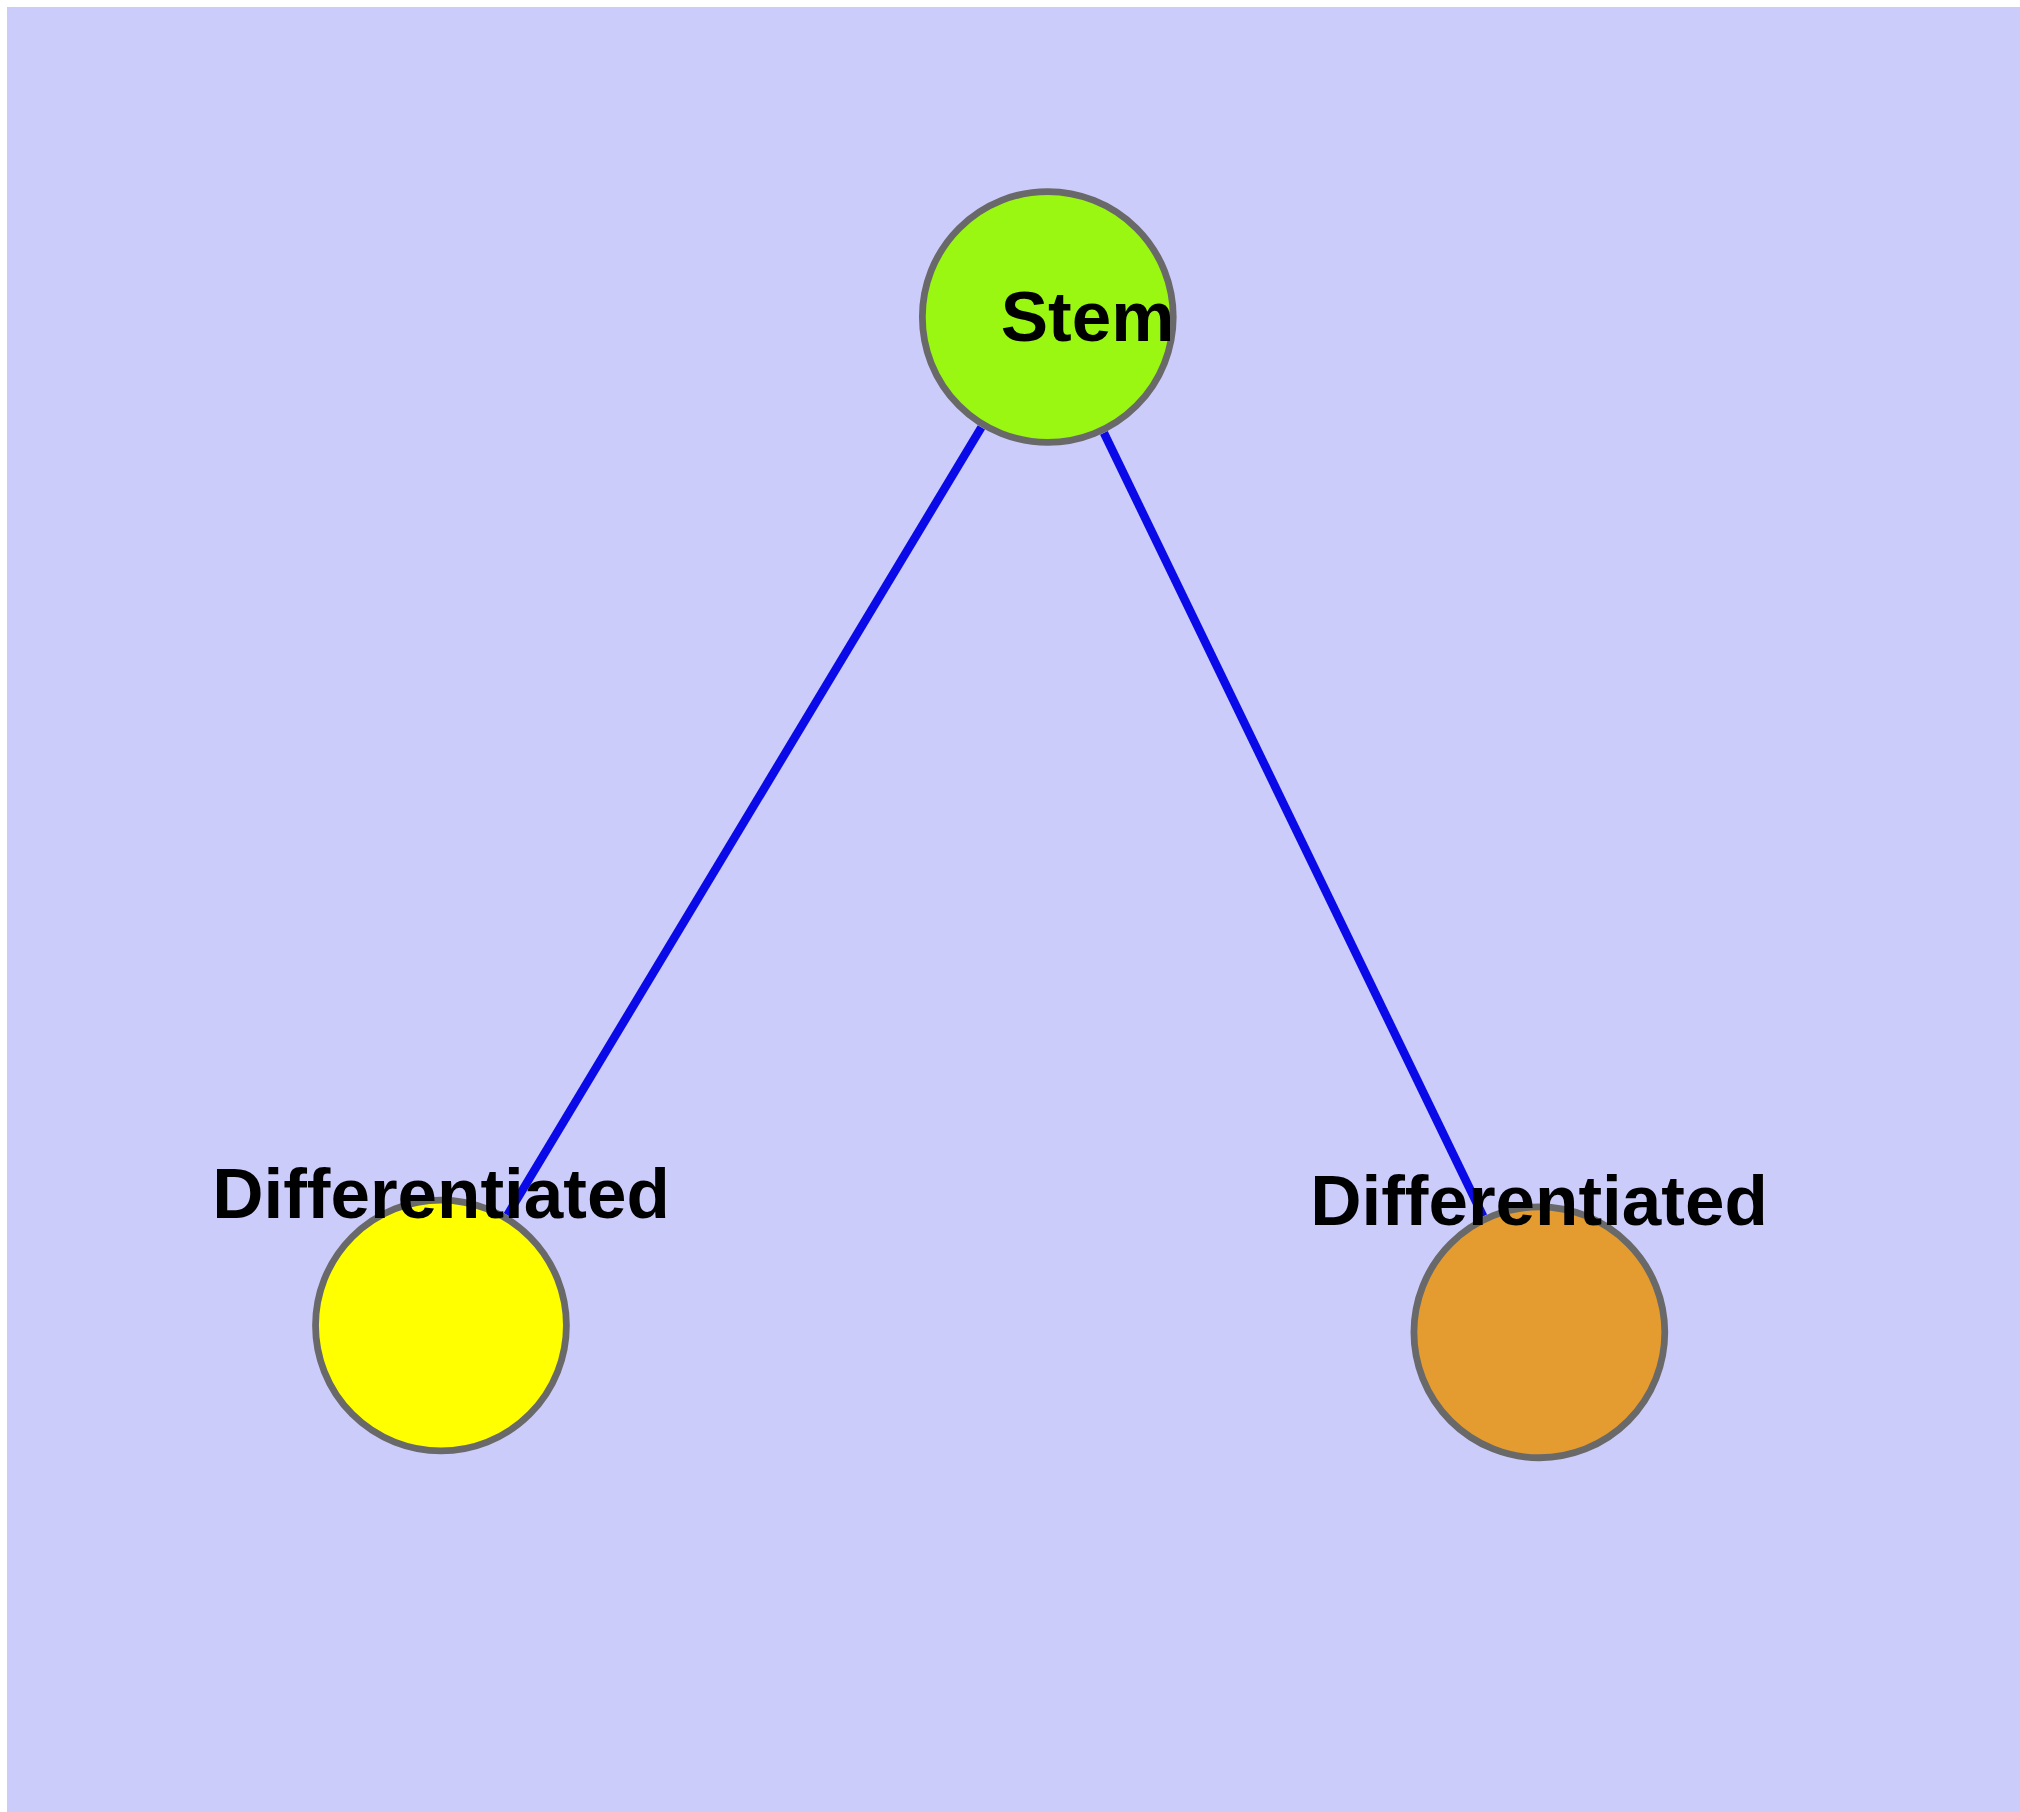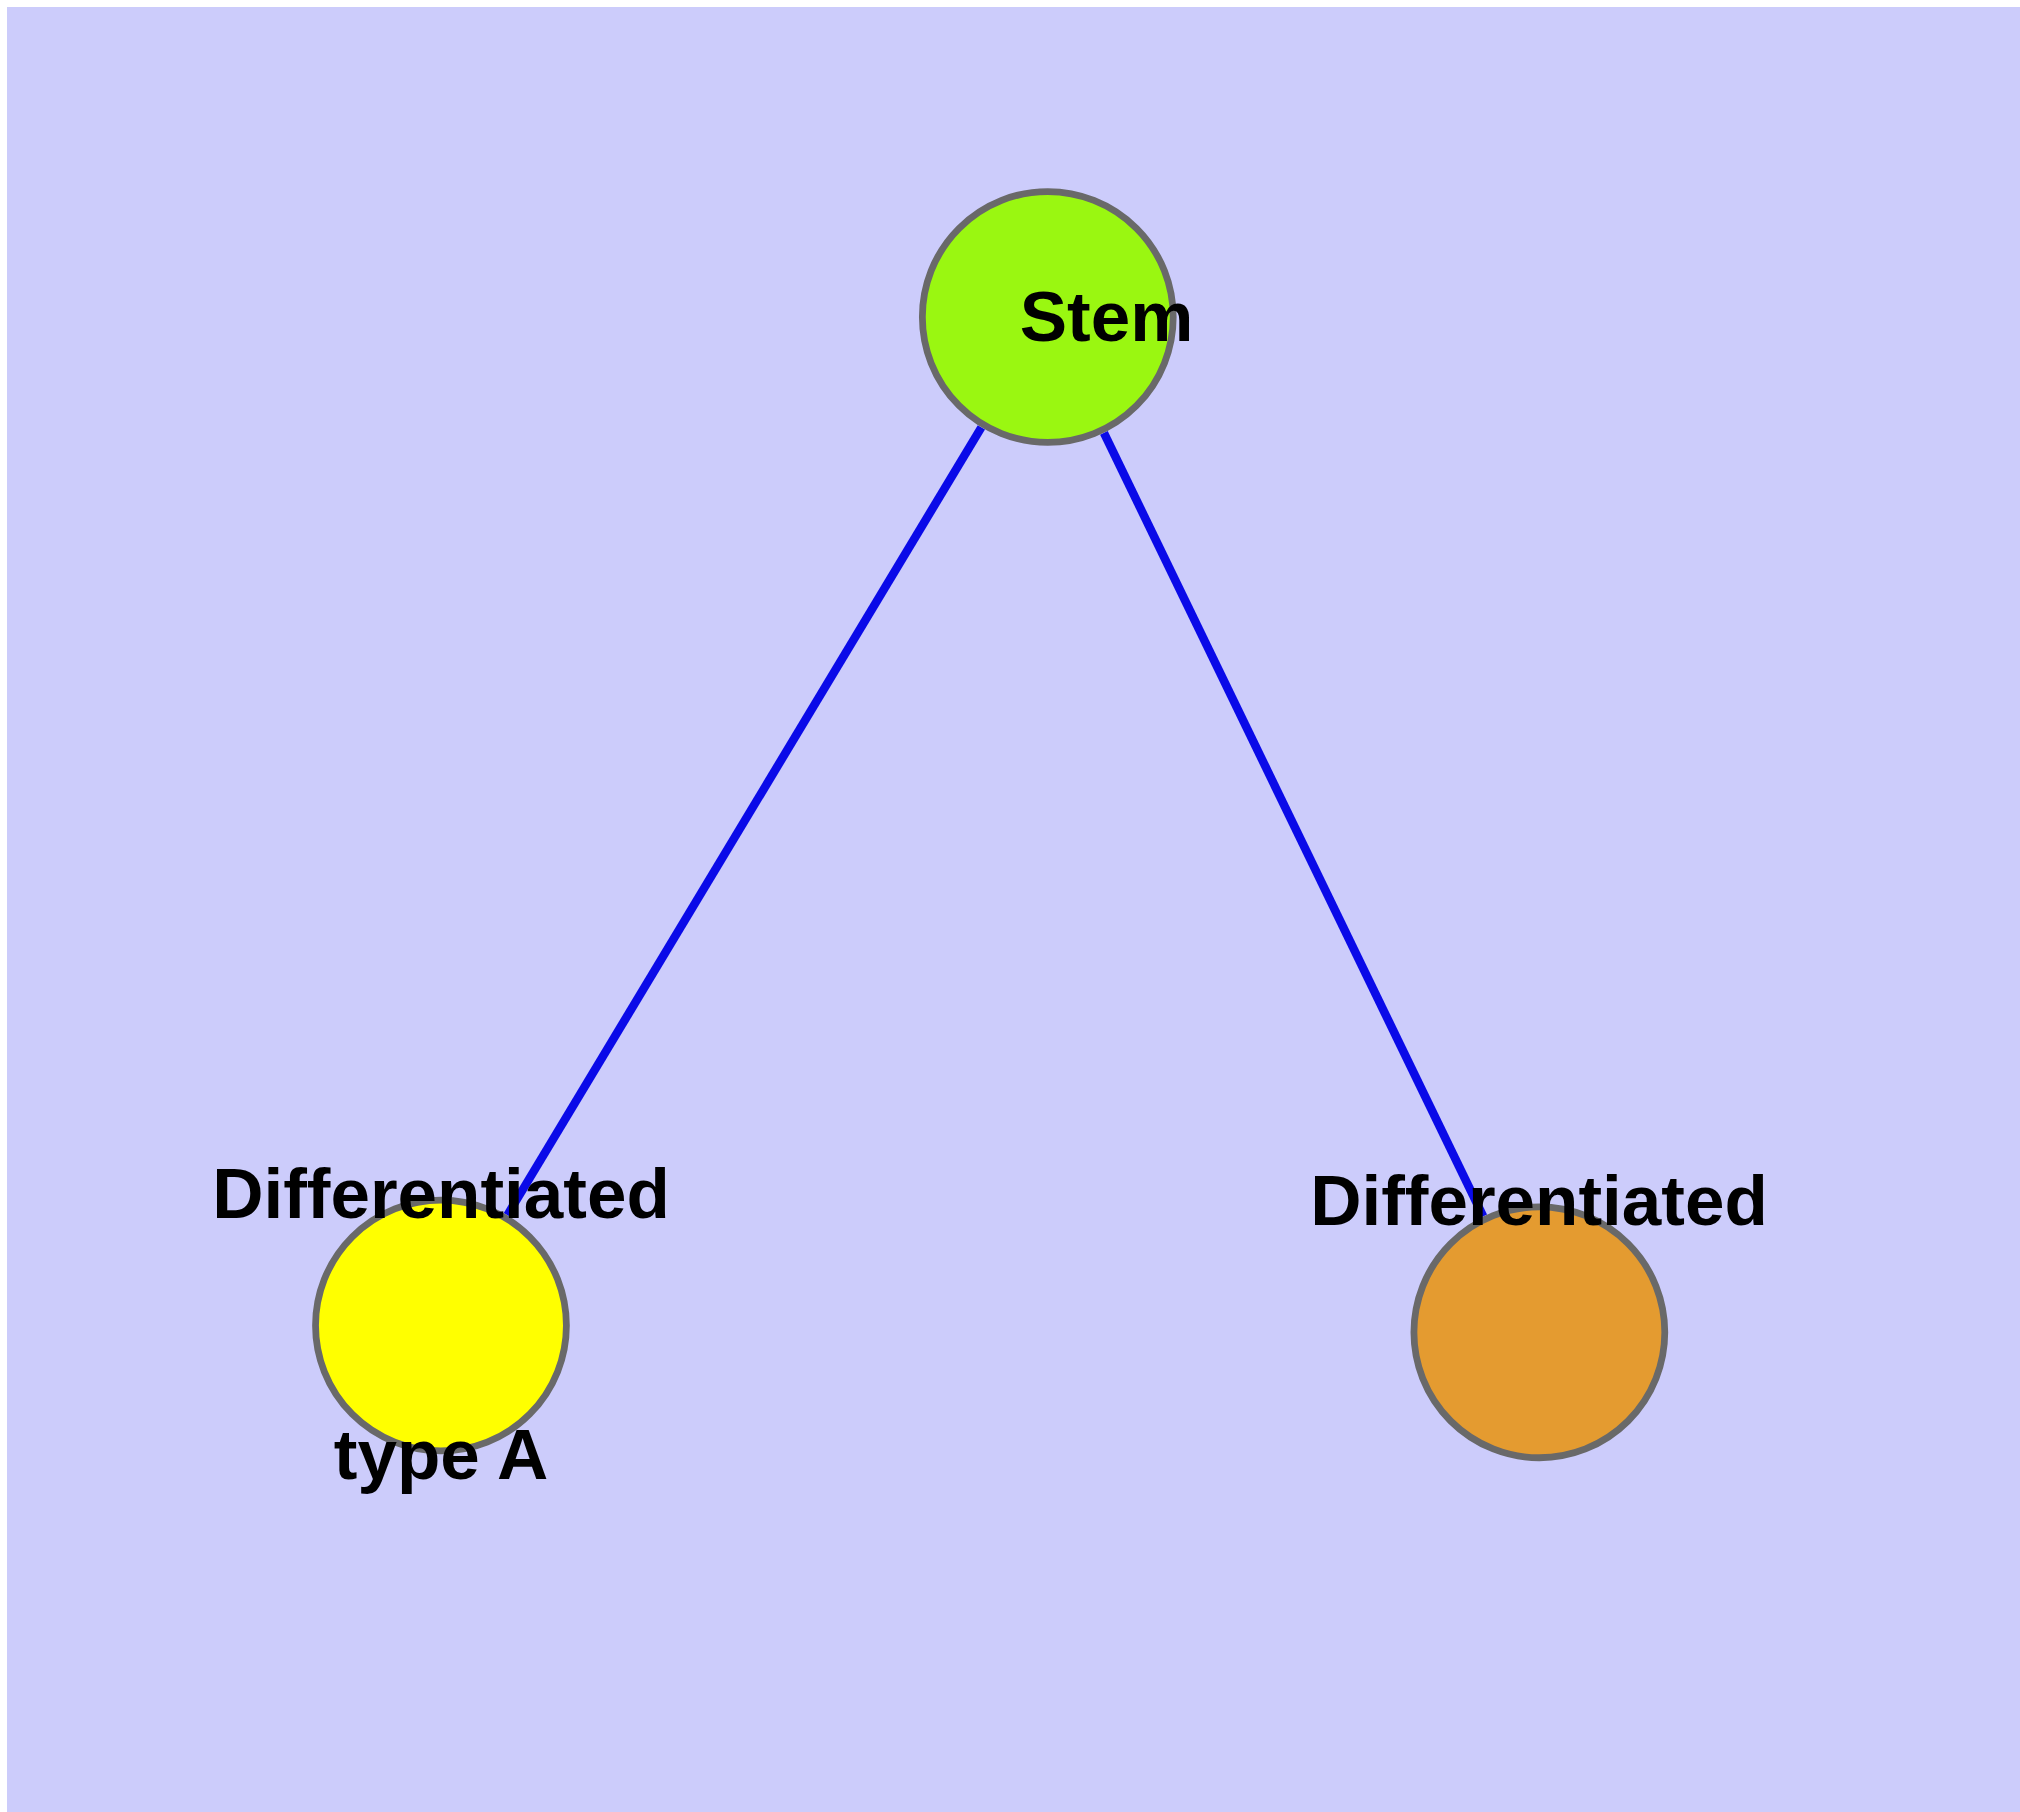--- a/index.html
+++ b/index.html
@@ -72,27 +72,26 @@
       <line id="edge-0" x1="1157.6357529302793" y1="504.24225420805556" x2="598.3642470697208" y2="1433.7577457919444" stroke="#0a0ae8" stroke-width="10" stroke-linecap="butt"></line>
       <line id="edge-1" x1="1302.2351090105267" y1="510.8097596458808" x2="1749.7648909894733" y2="1435.1902403541192" stroke="#0a0ae8" stroke-width="10" stroke-linecap="butt"></line>
     </g>
     <g>
       <circle id="node-0" r="148" cx="1236" cy="374" fill="#9af711" stroke="#696969" stroke-width="8"></circle>
       <circle id="node-1" r="148" cx="520" cy="1564" fill="#ffff00" stroke="#696969" stroke-width="8"></circle>
       <circle id="node-2" r="148" cx="1816" cy="1572" fill="#e49b30" stroke="#696969" stroke-width="8"></circle>
     </g>
   </svg>
 
-  <div class="node-label stem" style="left: 728px; top: 186px;">
+  <div class="node-label stem" style="left: 709px; top: 186px;">
     <span>Stem</span>
   </div>
 
   <div class="node-label type-a" style="left: 102px; top: 976px;">
     <div>Differentiated</div>
-    <div>type A</div>
   </div>
 
   <div class="node-label type-b" style="left: 1200px; top: 983px;">
     <div>Differentiated</div>
   </div>
 
 </div>
 
 
 </body></html>

